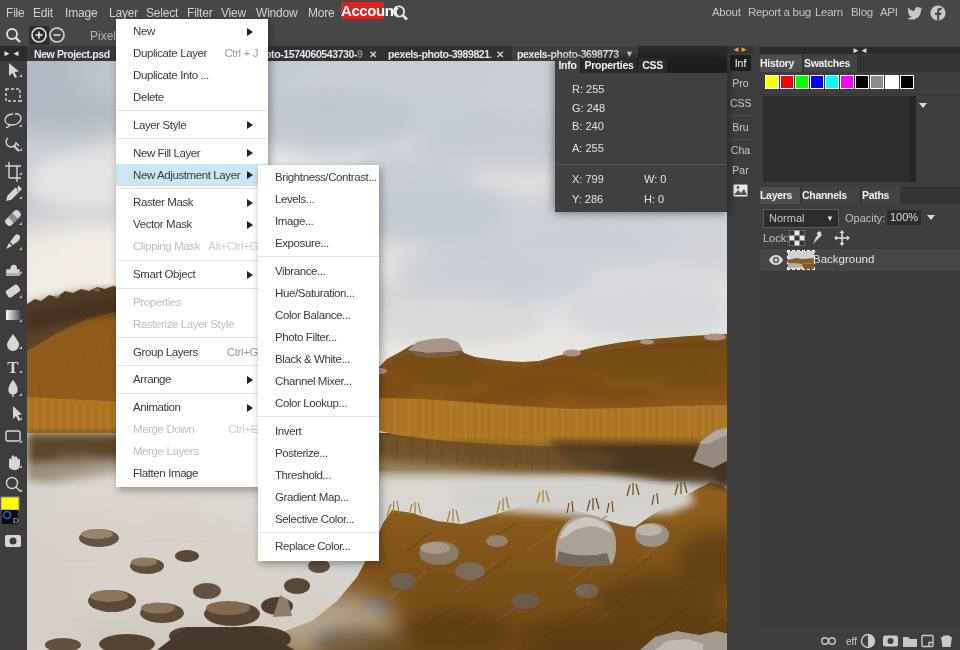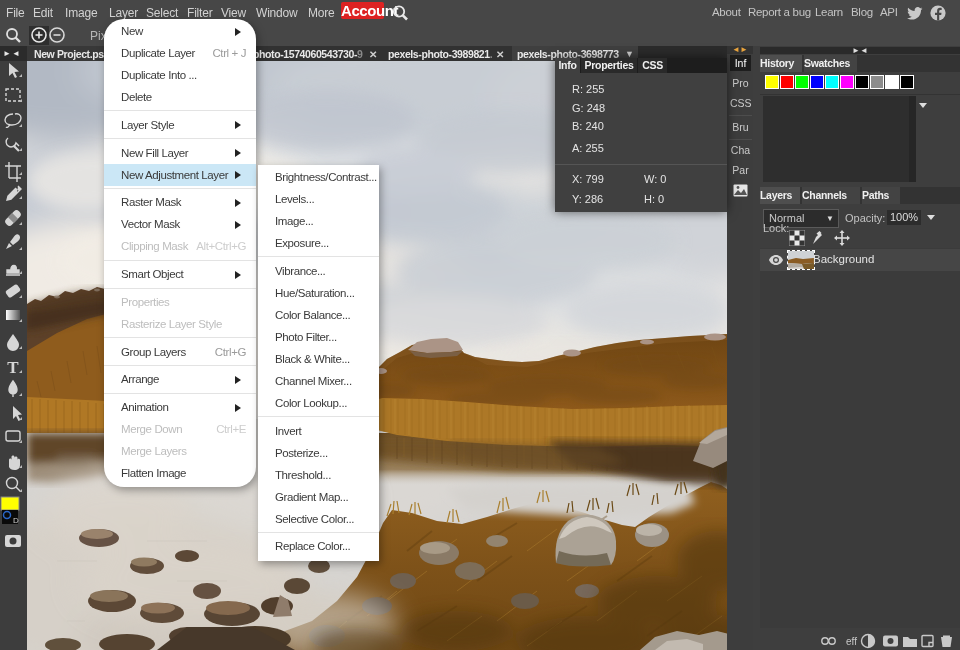--- a/index.html
+++ b/index.html
@@ -697,21 +697,21 @@
        border:1px solid #5a5a5a;color:#c9c9c9;font-size:11px;line-height:17px;">
     <span style="padding-left:5px;">Normal</span>
     <span style="position:absolute;right:4px;top:0px;font-size:8px;color:#ddd;">▼</span>
   </div>
   <span style="position:absolute;left:92px;top:166px;font-size:11px;color:#c2c2c2;">Opacity:</span>
   <div style="position:absolute;left:134px;top:164px;width:34px;height:15px;background:#2c2c2c;
        color:#ddd;font-size:11px;line-height:15px;text-align:center;">100%</div>
   <div style="position:absolute;left:174px;top:169px;width:0;height:0;border-top:5px solid #ddd;
        border-left:4.5px solid transparent;border-right:4.5px solid transparent;"></div>
 
-  <span style="position:absolute;left:10px;top:176px;font-size:11px;color:#c2c2c2;">Lock:</span>
+  <span style="position:absolute;left:10px;top:186px;font-size:11px;color:#c2c2c2;">Lock:</span>
   <svg width="110" height="16" style="position:absolute;left:36px;top:184px;">
     <g>
       <rect x="0.5" y="0.5" width="15" height="15" fill="#e8e8e8" stroke="#999"></rect>
       <rect x="0.5" y="0.5" width="5" height="5" fill="#333"></rect>
         <rect x="10.5" y="0.5" width="5" height="5" fill="#333"></rect>
       <rect x="5.5" y="5.5" width="5" height="5" fill="#333"></rect>
         <rect x="0.5" y="10.5" width="5" height="5" fill="#333"></rect>
       <rect x="10.5" y="10.5" width="5" height="5" fill="#333"></rect>
     </g>
     <path d="M24,14 l3,-7 l4,-4 l2,2 l-4,4 z M27.5,3.5 l3,-2.5 l2,2 l-2.5,3 z" fill="#dcdcdc"></path>
@@ -761,21 +761,21 @@
     <circle cx="71.5" cy="8" r="3" fill="#3e3e3e"></circle>
     <path d="M84,4 h5 l2,2 h7 v8 h-14 z" fill="#c9c9c9"></path>
     <g fill="none" stroke="#c9c9c9" stroke-width="1.4">
       <rect x="103" y="2.5" width="11" height="11" rx="1"></rect>
       <path d="M110,13.5 v-4 h4"></path>
     </g>
     <path d="M122,4 h11 l-1.5,10 h-8 z M124,2.5 h7 v1.5 h-7 z" fill="#c9c9c9"></path>
   </svg>
 </div>
 
-<div class="abs menu" id="layermenu" style="left:104px;top:19px;width:152px;padding-top:1px;padding-bottom:3px;border-radius:20px;">
+<div class="abs menu" id="layermenu" style="left:116px;top:19px;width:152px;padding-top:1px;padding-bottom:3px;">
   <div class="row">New<span class="ar"></span></div>
   <div class="row">Duplicate Layer<span class="sc">Ctrl + J</span></div>
   <div class="row">Duplicate Into ...</div>
   <div class="row">Delete</div>
   <div class="sep"></div>
   <div class="row">Layer Style<span class="ar"></span></div>
   <div class="sep"></div>
   <div class="row">New Fill Layer<span class="ar"></span></div>
   <div class="row hl">New Adjustment Layer<span class="ar"></span></div>
   <div class="sep"></div>

